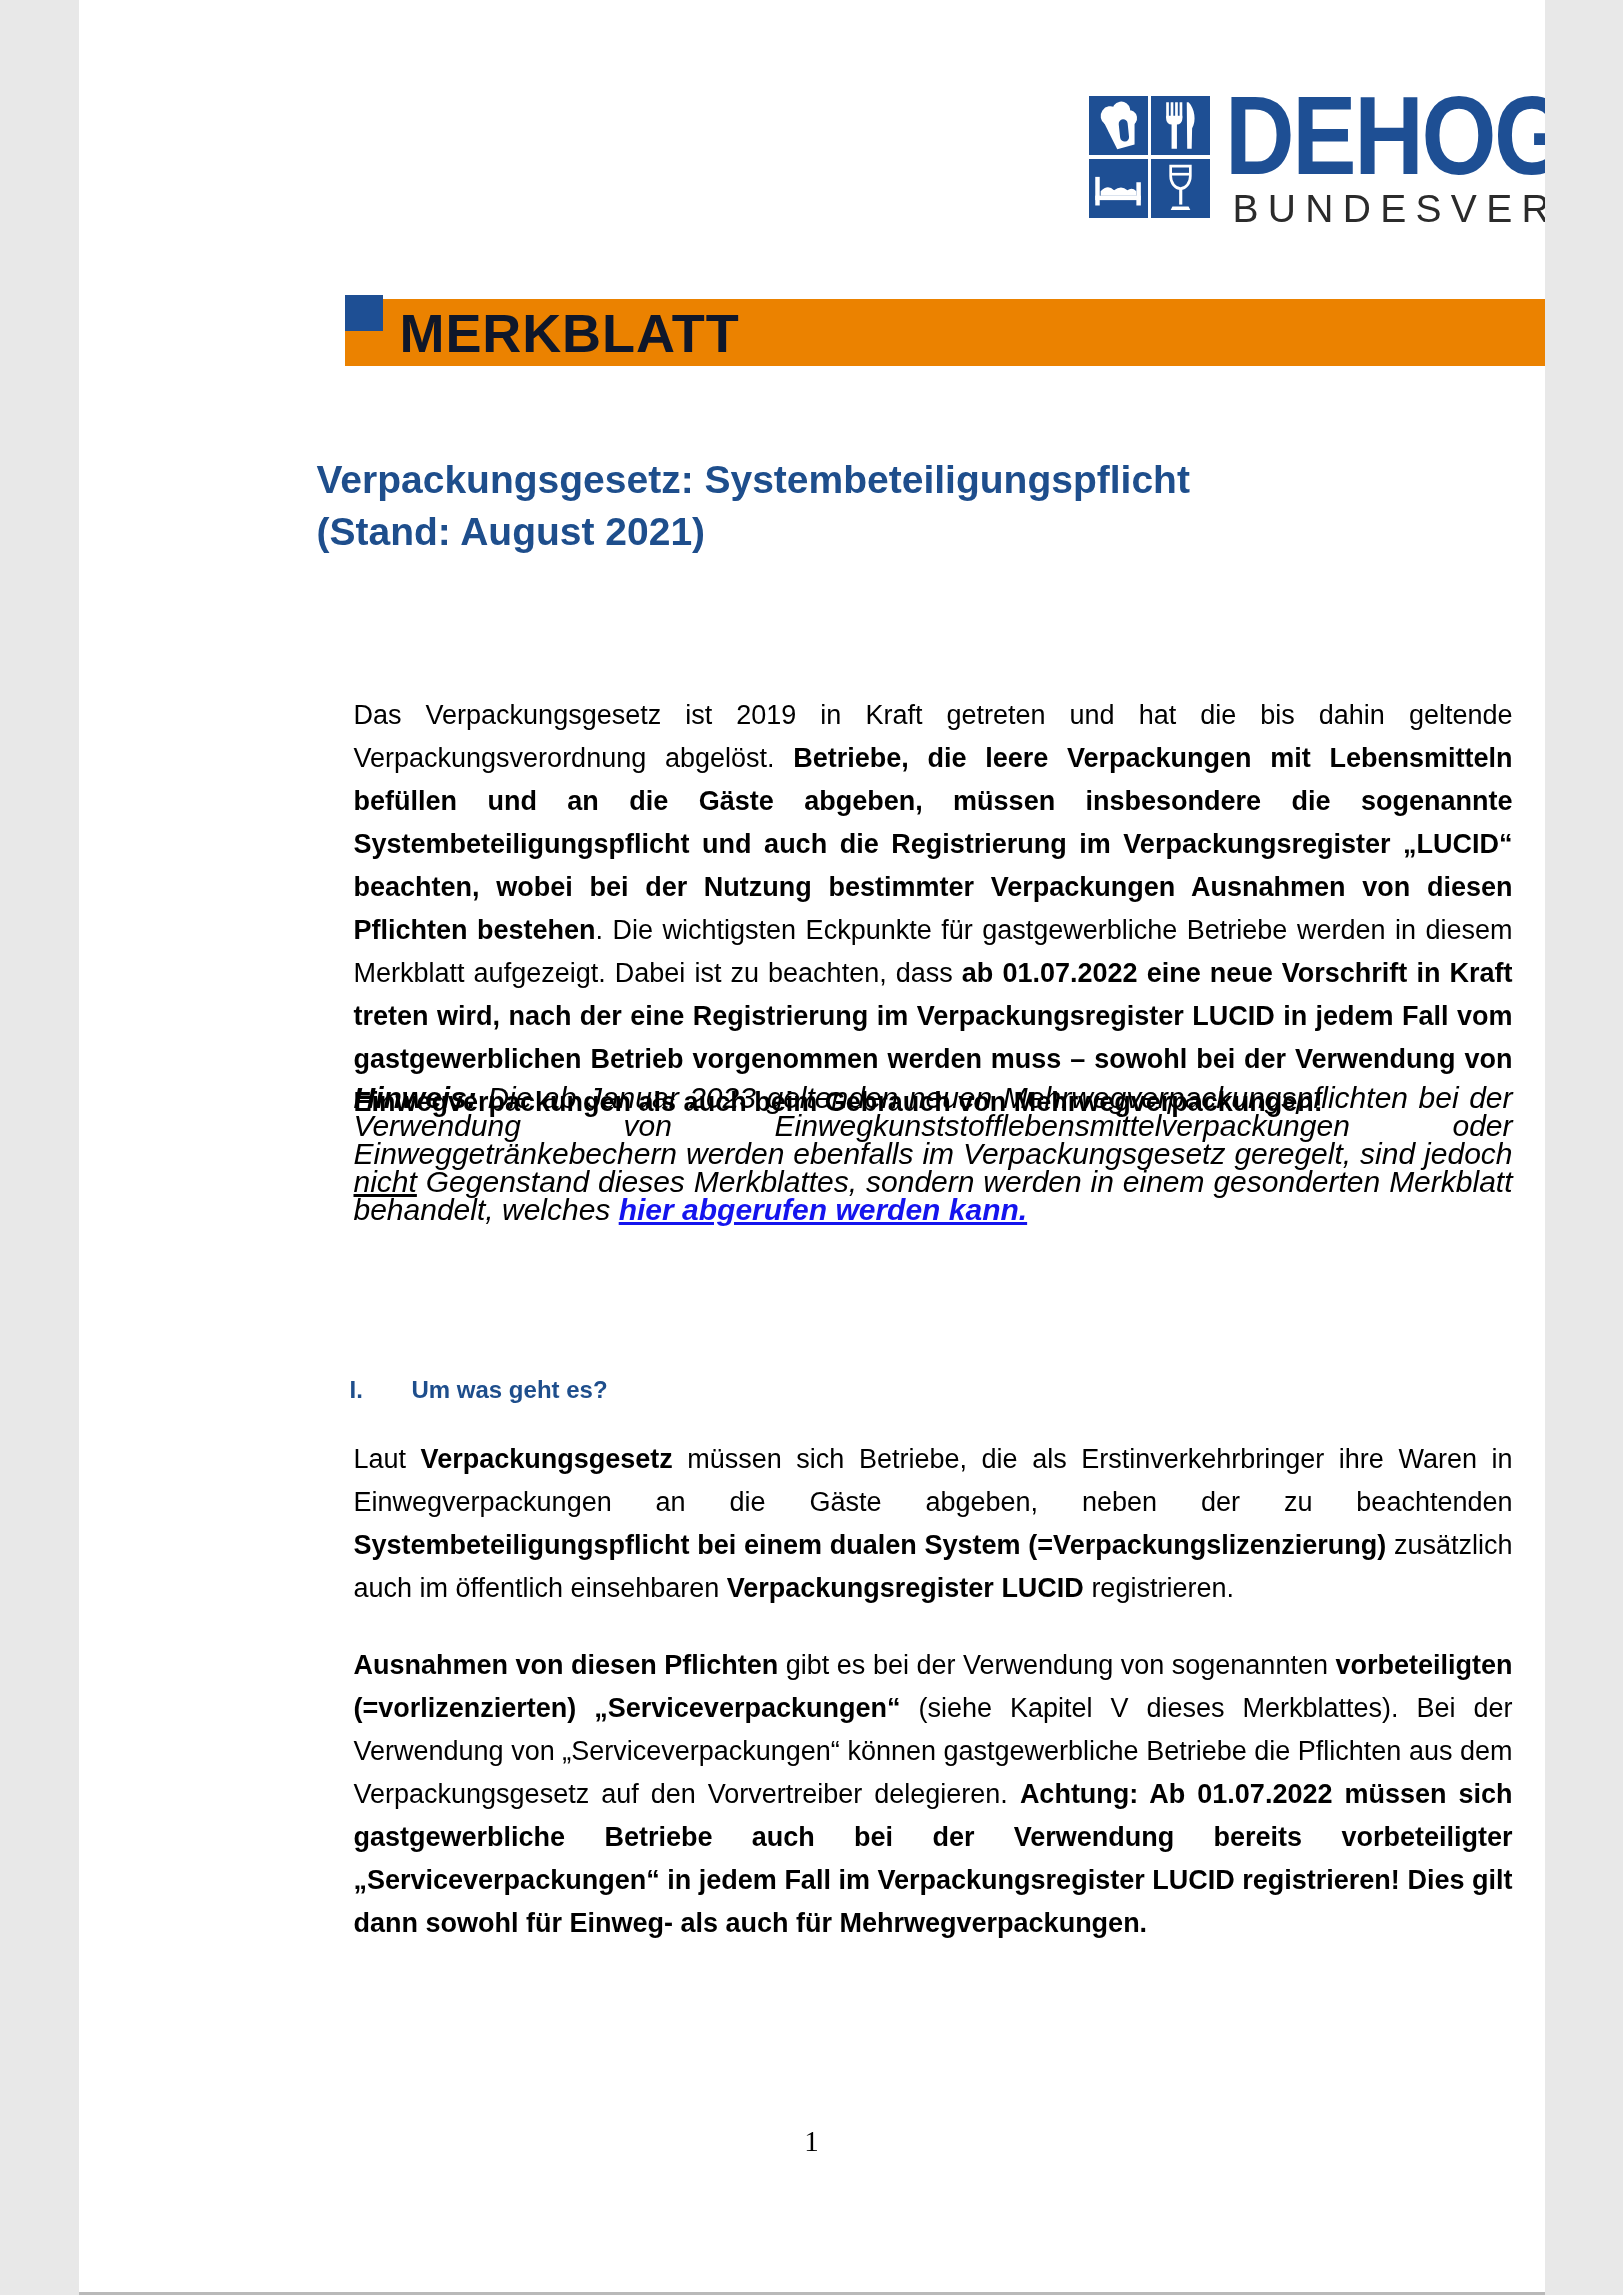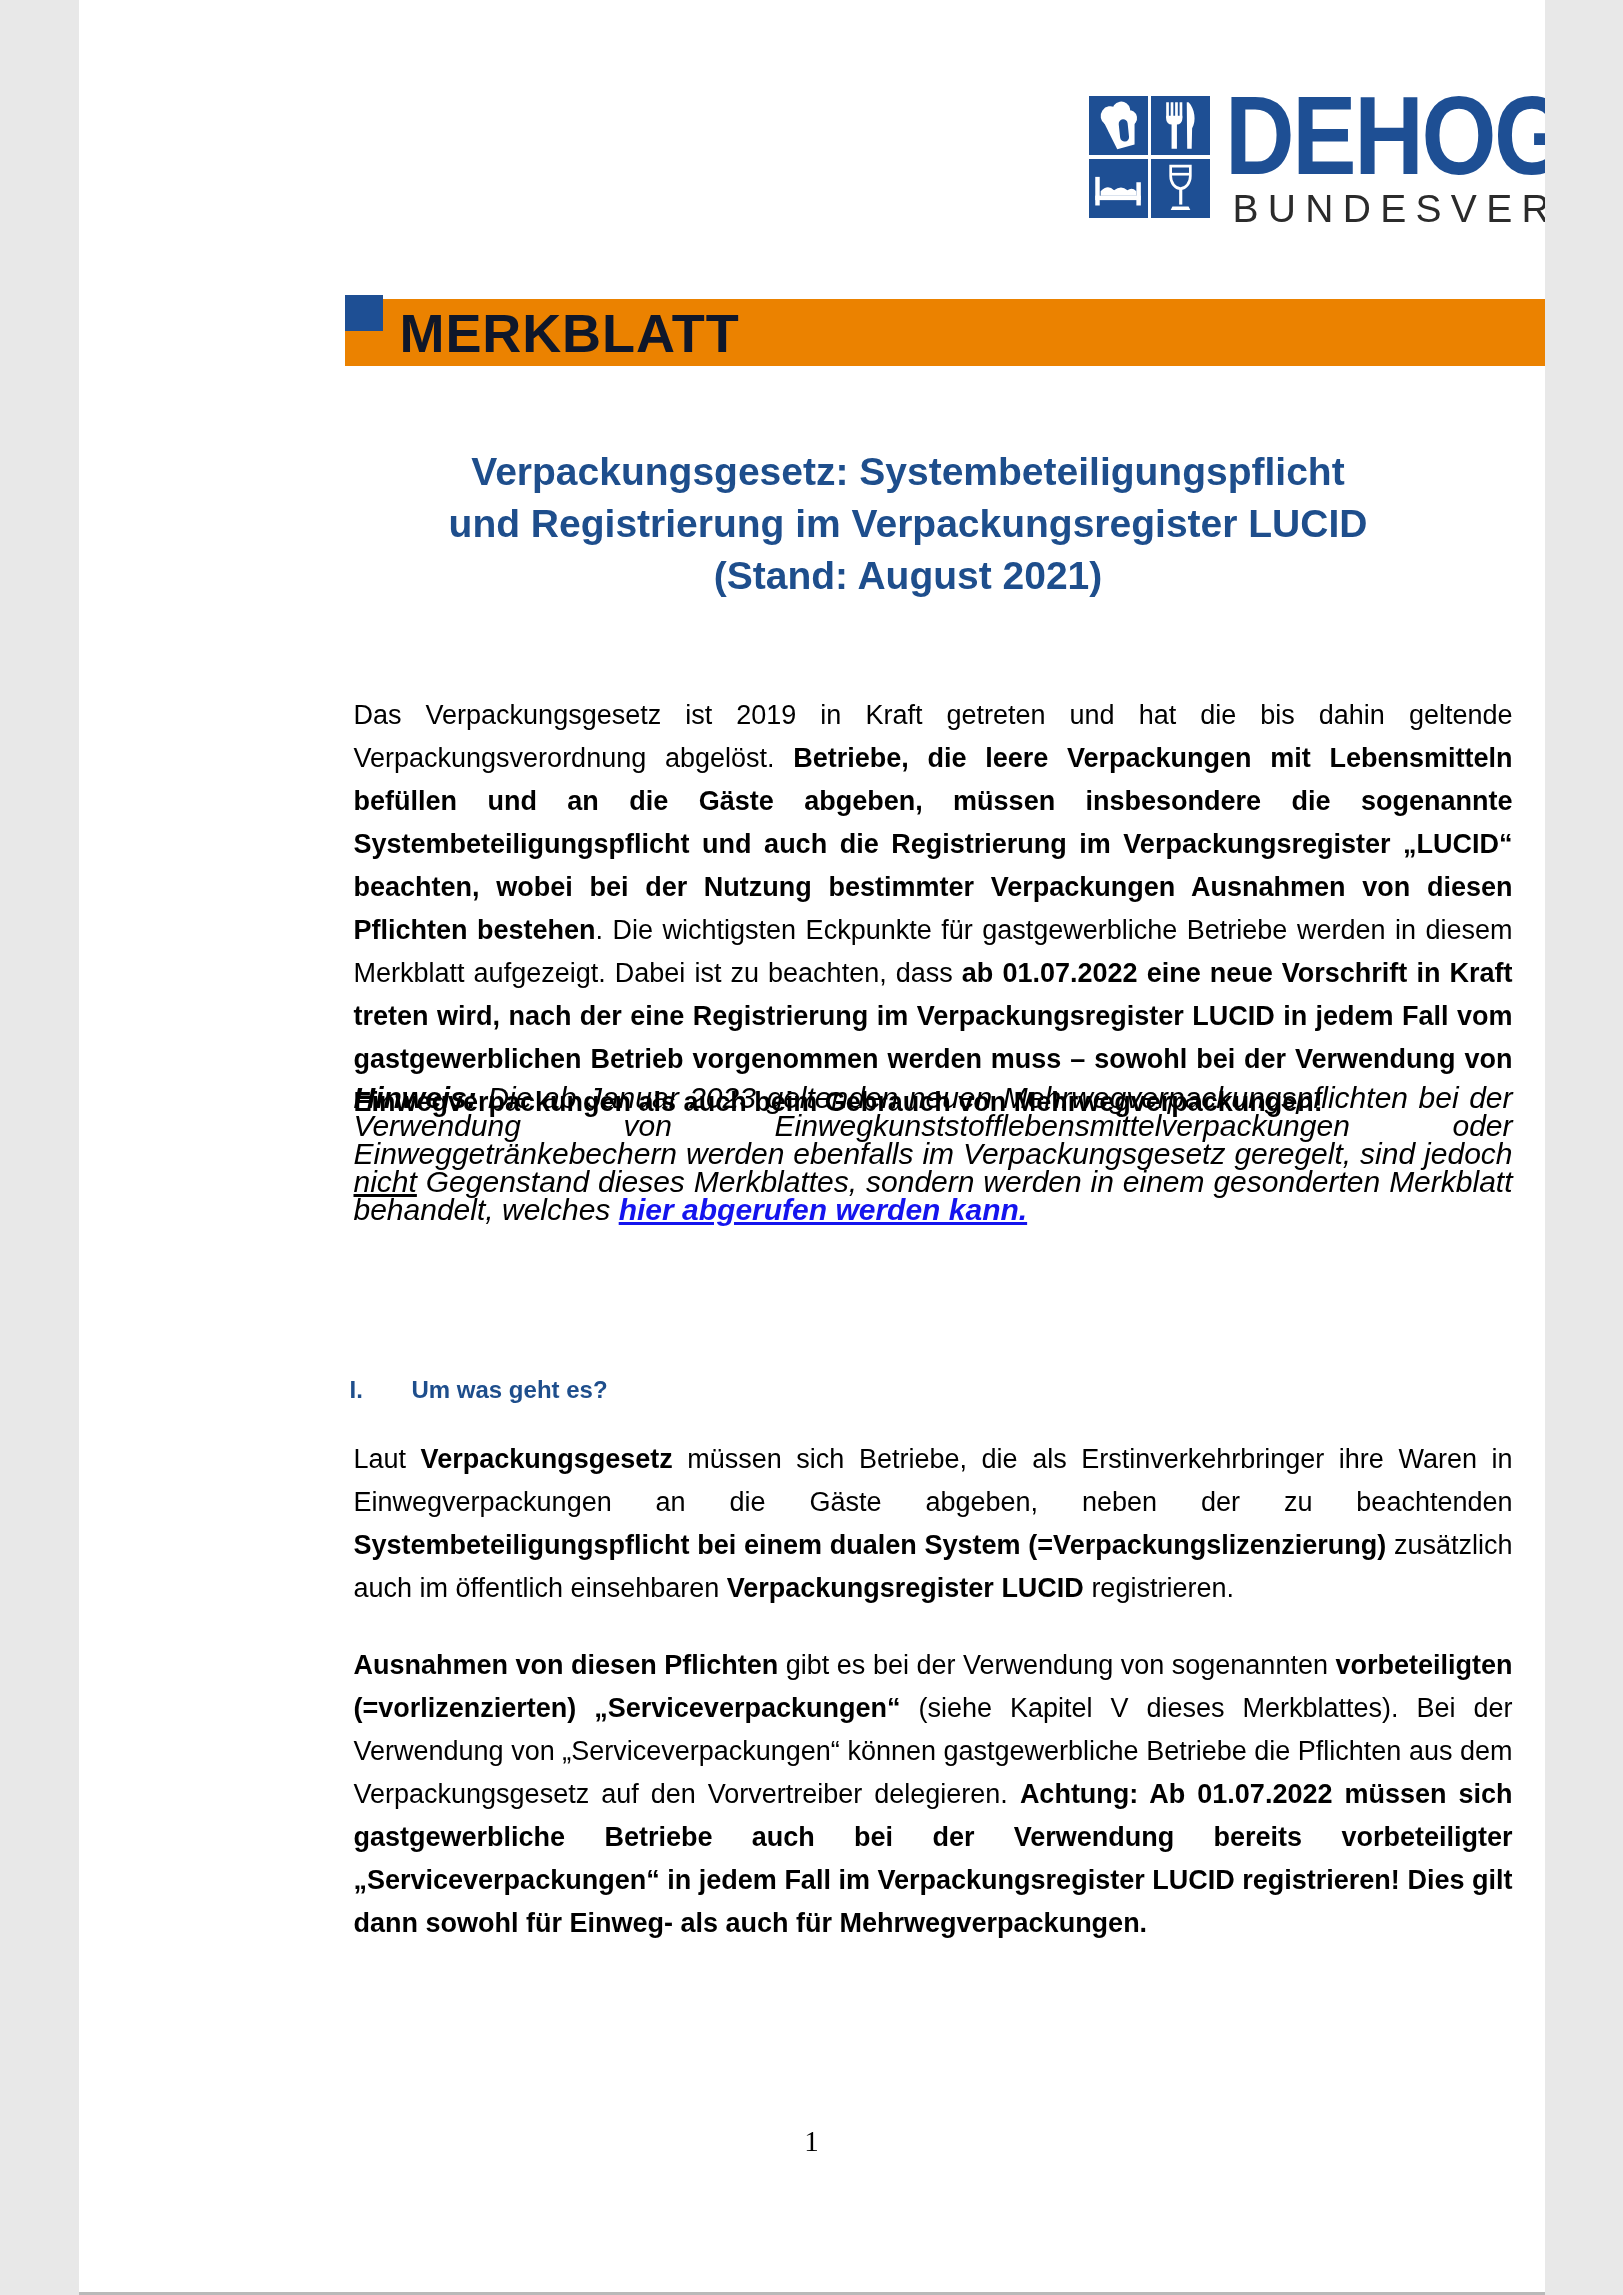--- a/index.html
+++ b/index.html
@@ -46,21 +46,21 @@
     background:var(--logo-blue,#1E4F94);
   }
   .banner-label{
     padding-left:55px;
     color:#0f172a;font-weight:700;font-size:54px;line-height:1;
     letter-spacing:0.9px;white-space:nowrap;
   }
   
   .title{
     position:absolute;left:226px;top:442px;width:1199px;
-    margin:4px;text-align:center;
+    margin:12px;
     color:var(--title-blue,#1E4E8C);
     font-size:39px;line-height:52px;font-weight:700;
   }
   .title-line{display:block;}
   
   .body{
     position:absolute;left:271px;width:1159px;margin:4px;
     font-size:27px;line-height:43px;
     text-align:justify;text-justify:inter-word;hyphens:none;
   }
@@ -149,21 +149,20 @@
   <div class="brand">DEHOGA</div>
   <div class="subbrand">BUNDESVERBAND</div>
 
   <div class="banner">
     <span class="banner-square"></span>
     <span class="banner-label">MERKBLATT</span>
   </div>
 
   <h1 class="title">
     <span class="title-line">Verpackungsgesetz: Systembeteiligungspflicht</span>
-    <span class="title-line">und Registrierung im Verpackungsregister LUCID</span>
     <span class="title-line">(Stand: August 2021)</span>
   </h1>
 
   <p class="body para1"><span>Das Verpackungsgesetz ist 2019 in Kraft getreten und hat die bis dahin geltende Verpackungsverordnung abgelöst. </span><span class="b">Betriebe, die leere Verpackungen mit Lebensmitteln befüllen und an die Gäste abgeben, müssen insbesondere die sogenannte Systembeteiligungspflicht und auch die Registrierung im Verpackungsregister „LUCID“ beachten, wobei bei der Nutzung bestimmter Verpackungen Ausnahmen von diesen Pflichten bestehen</span><span>. Die wichtigsten Eckpunkte für gastgewerbliche Betriebe werden in diesem Merkblatt aufgezeigt. Dabei ist zu beachten, dass </span><span class="b">ab 01.07.2022 eine neue Vorschrift in Kraft treten wird, nach der eine Registrierung im Verpackungsregister LUCID in jedem Fall vom gastgewerblichen Betrieb vorgenommen werden muss – sowohl bei der Verwendung von Einwegverpackungen als auch beim Gebrauch von Mehrwegverpackungen!</span></p>
 
   <p class="body note"><span class="b i">Hinweis:</span><span class="i"> Die ab Januar 2023 geltenden neuen Mehrwegverpackungspflichten bei der Verwendung von Einwegkunststofflebensmittelverpackungen oder Einweggetränkebechern werden ebenfalls im Verpackungsgesetz geregelt, sind jedoch </span><span class="i u">nicht</span><span class="i"> Gegenstand dieses Merkblattes, sondern werden in einem gesonderten Merkblatt behandelt, welches </span><span class="lnk">hier abgerufen werden kann.</span></p>
 
   <h2 class="heading">
     <span class="h-num">I.</span><span class="h-text">Um was geht es?</span>
   </h2>

